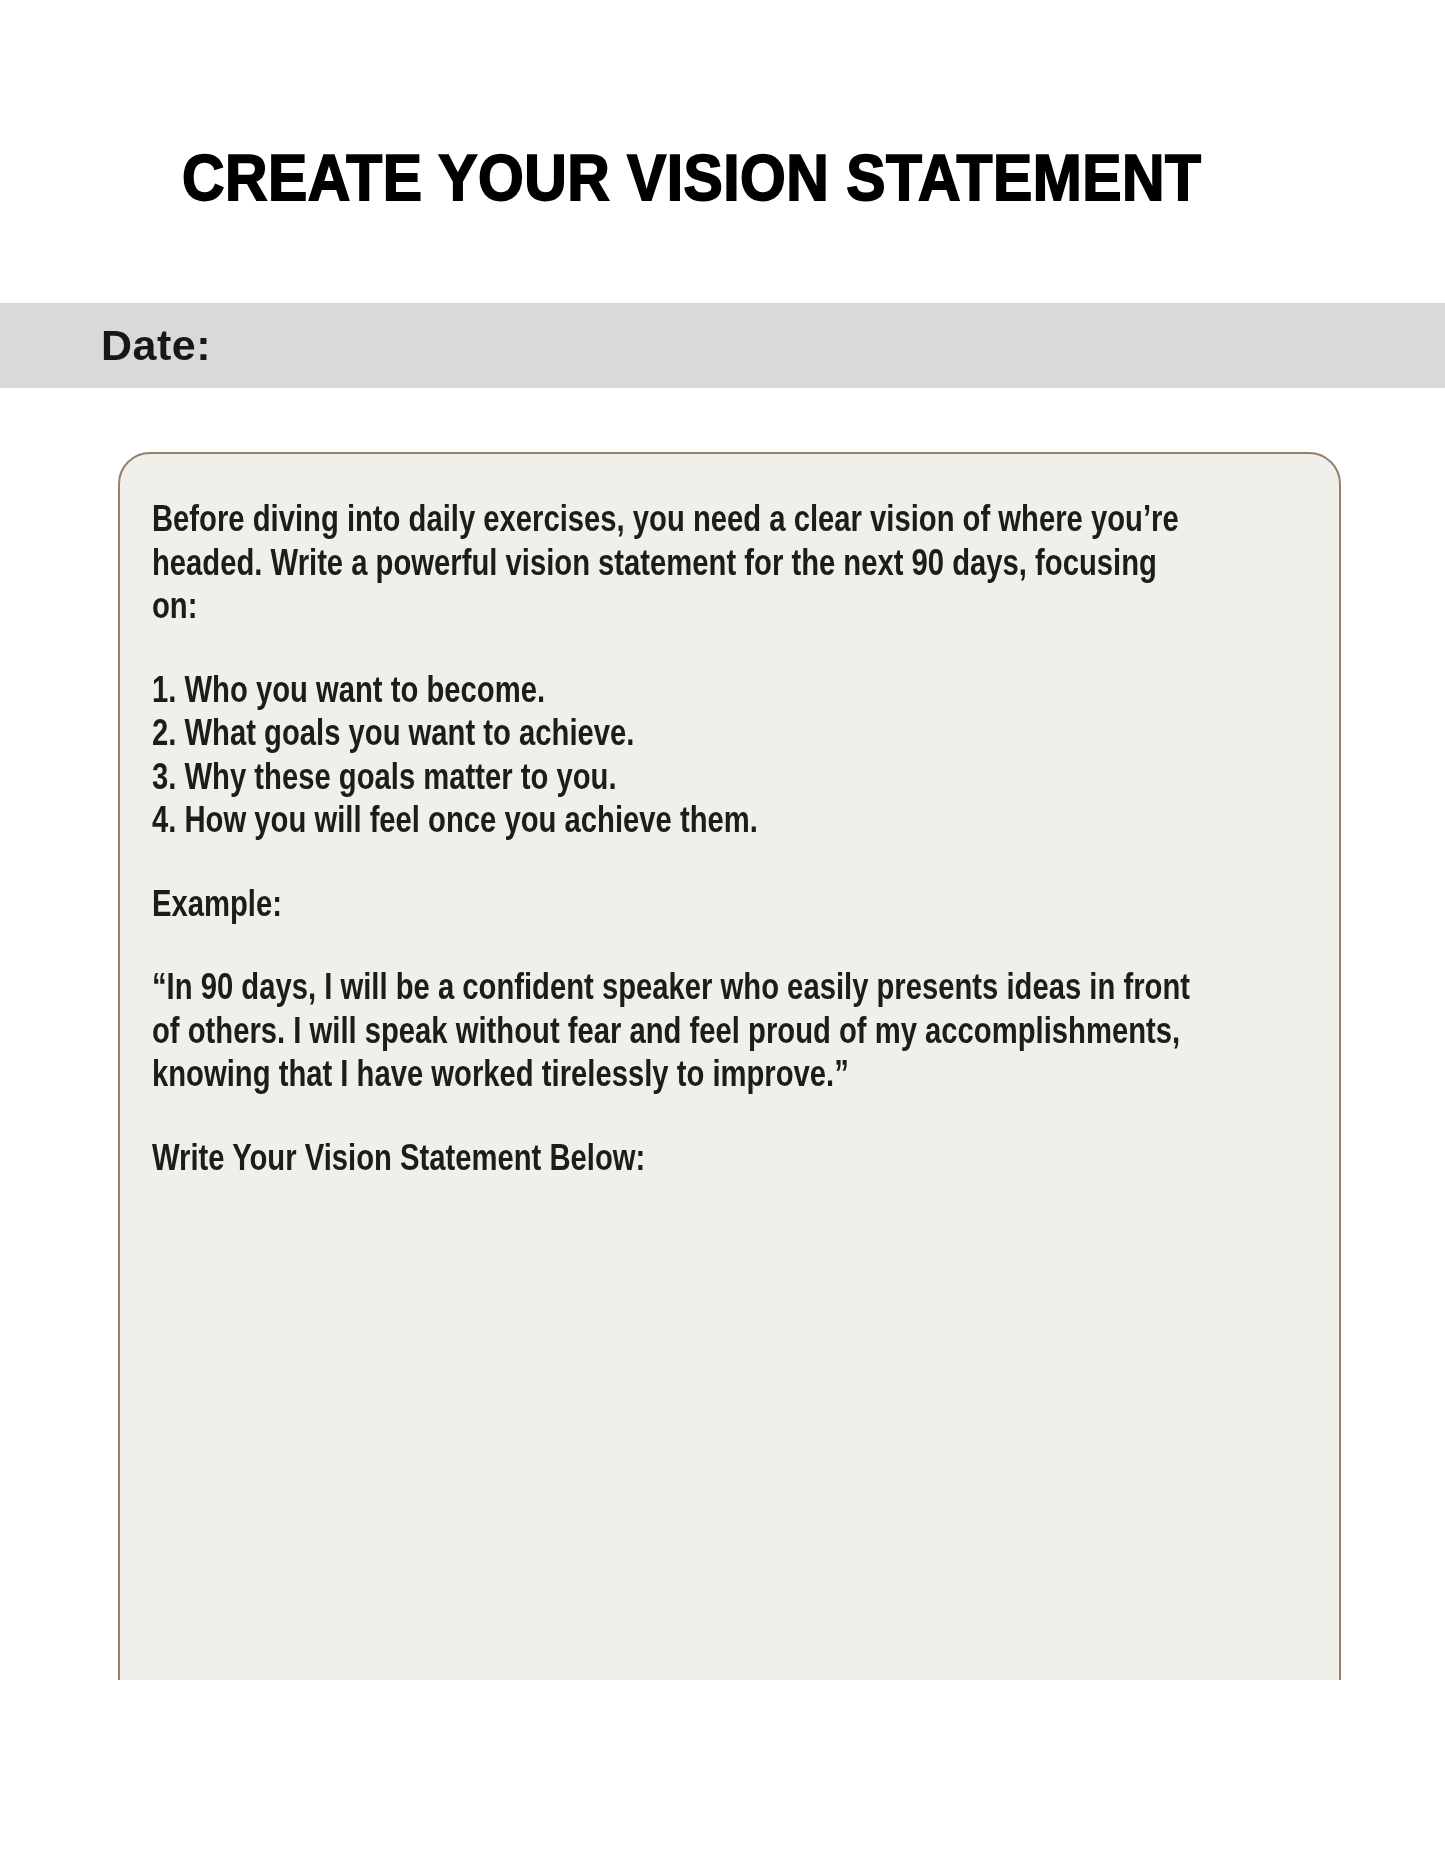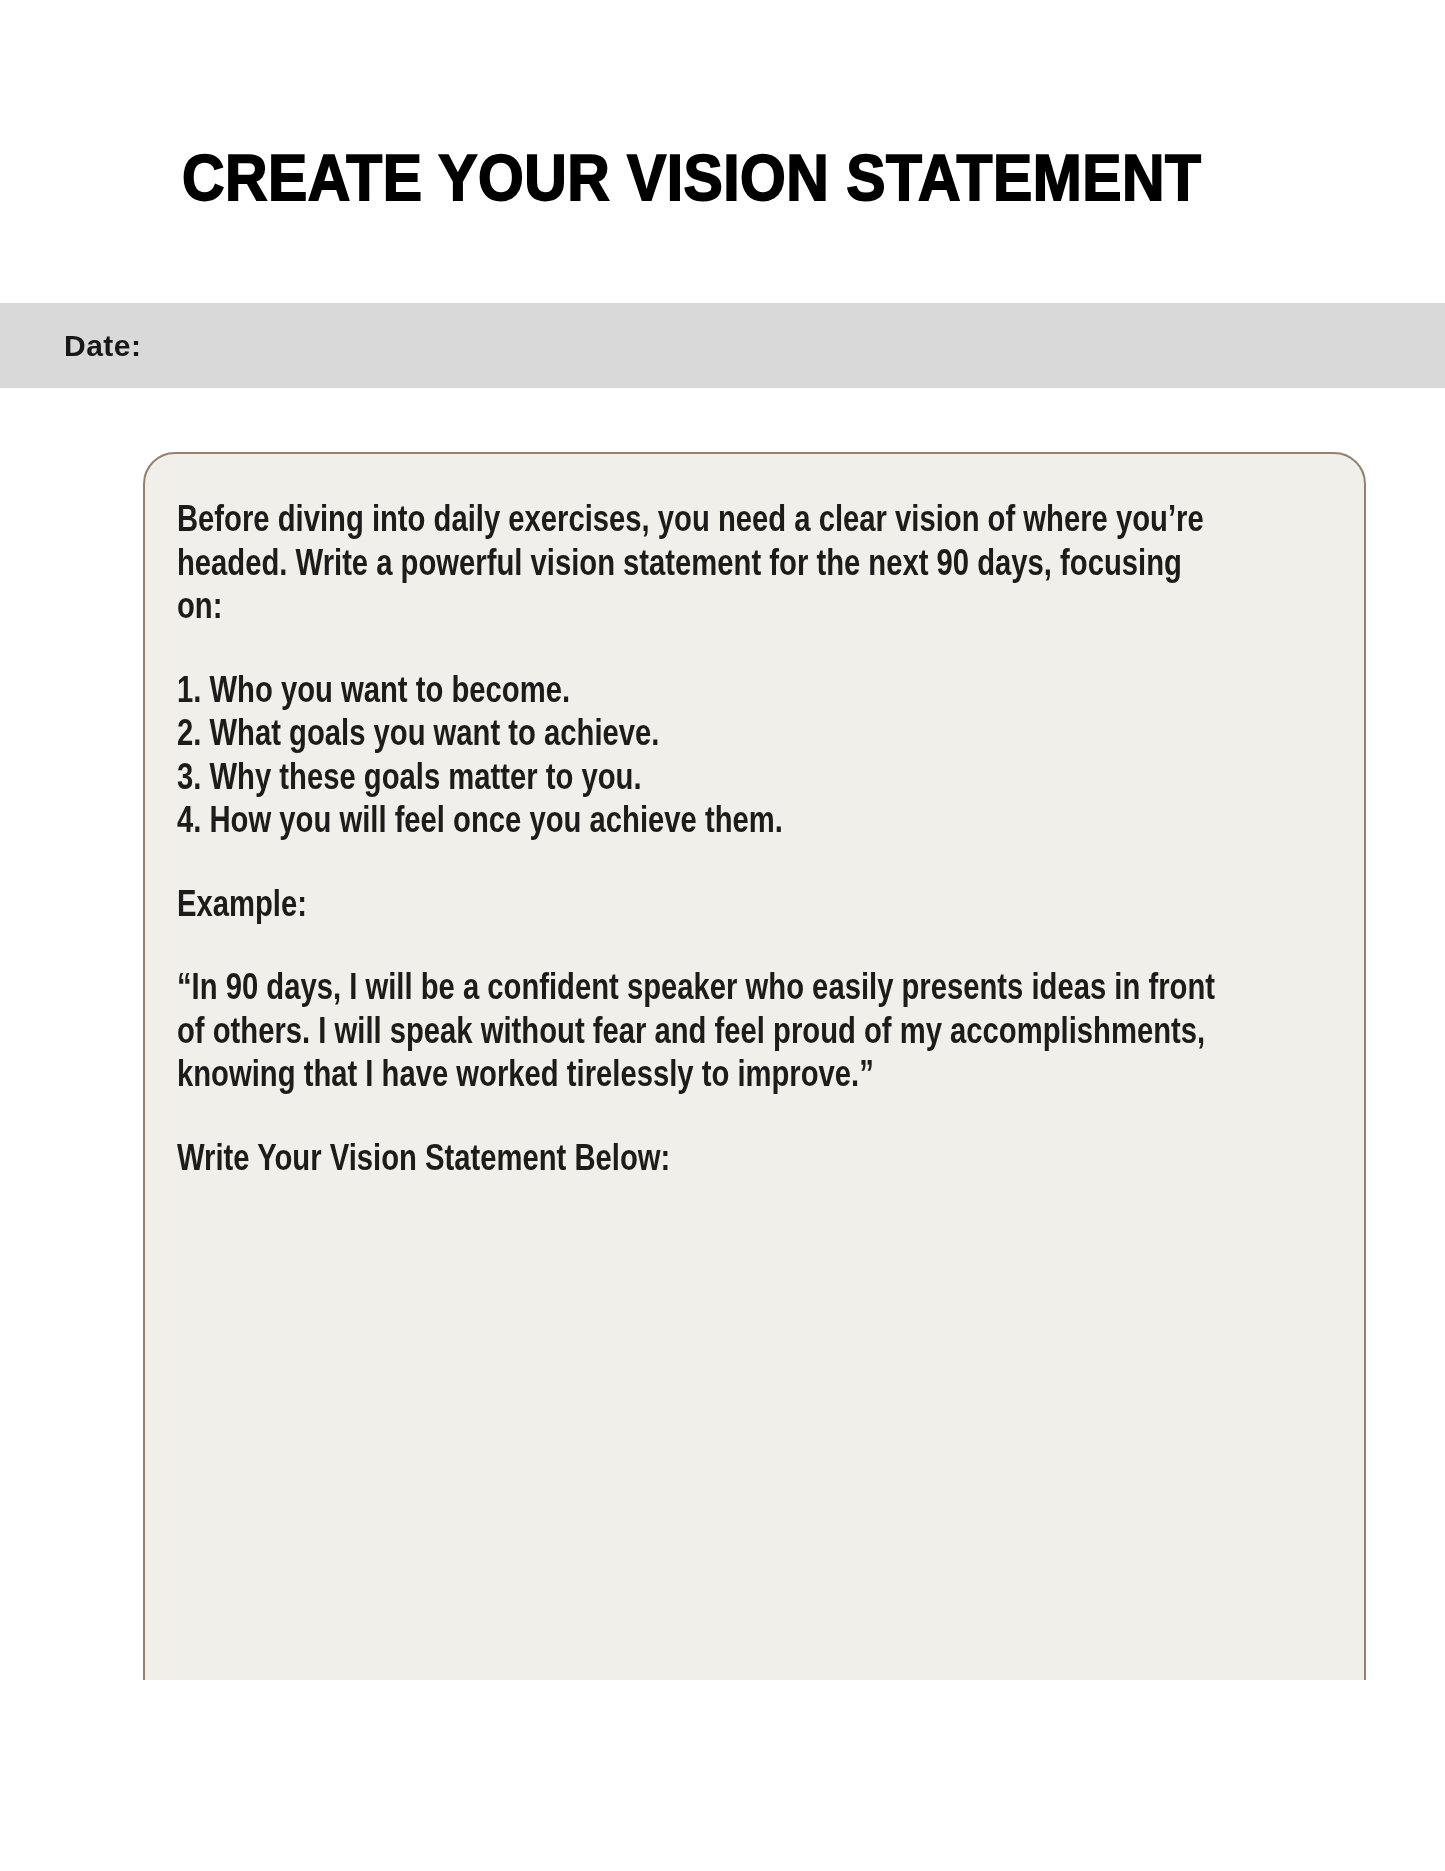--- a/index.html
+++ b/index.html
@@ -39,42 +39,41 @@
     position: absolute;
     left: 0;
     top: 303px;
     width: 1445px;
     height: 85px;
     background: #d9d9d9;
     display: flex;
     align-items: center;
   }
   .date-label {
-    margin-left: 64px;
-    font-size: 30px;
+    margin-left: 101px;
+    font-size: 43px;
     font-weight: bold;
     color: #171717;
     letter-spacing: 0.5px;
   }
   .date-value {
     flex: 1;
     height: 100%;
   }
 
   
   .card {
     position: absolute;
     left: 118px;
     top: 452px;
     width: 1219px;
     height: 1287px;
     background: #f1efe9;
     border: 2px solid #96806c;
     border-radius: 32px;
-    margin-left: 25px;
   }
   .card-text {
     position: absolute;
     left: 32px;
     top: 43px;
     width: 1500px;              
     transform: scaleX(0.79);    
     transform-origin: left top;
     font-size: 37px;
     line-height: 43.5px;

